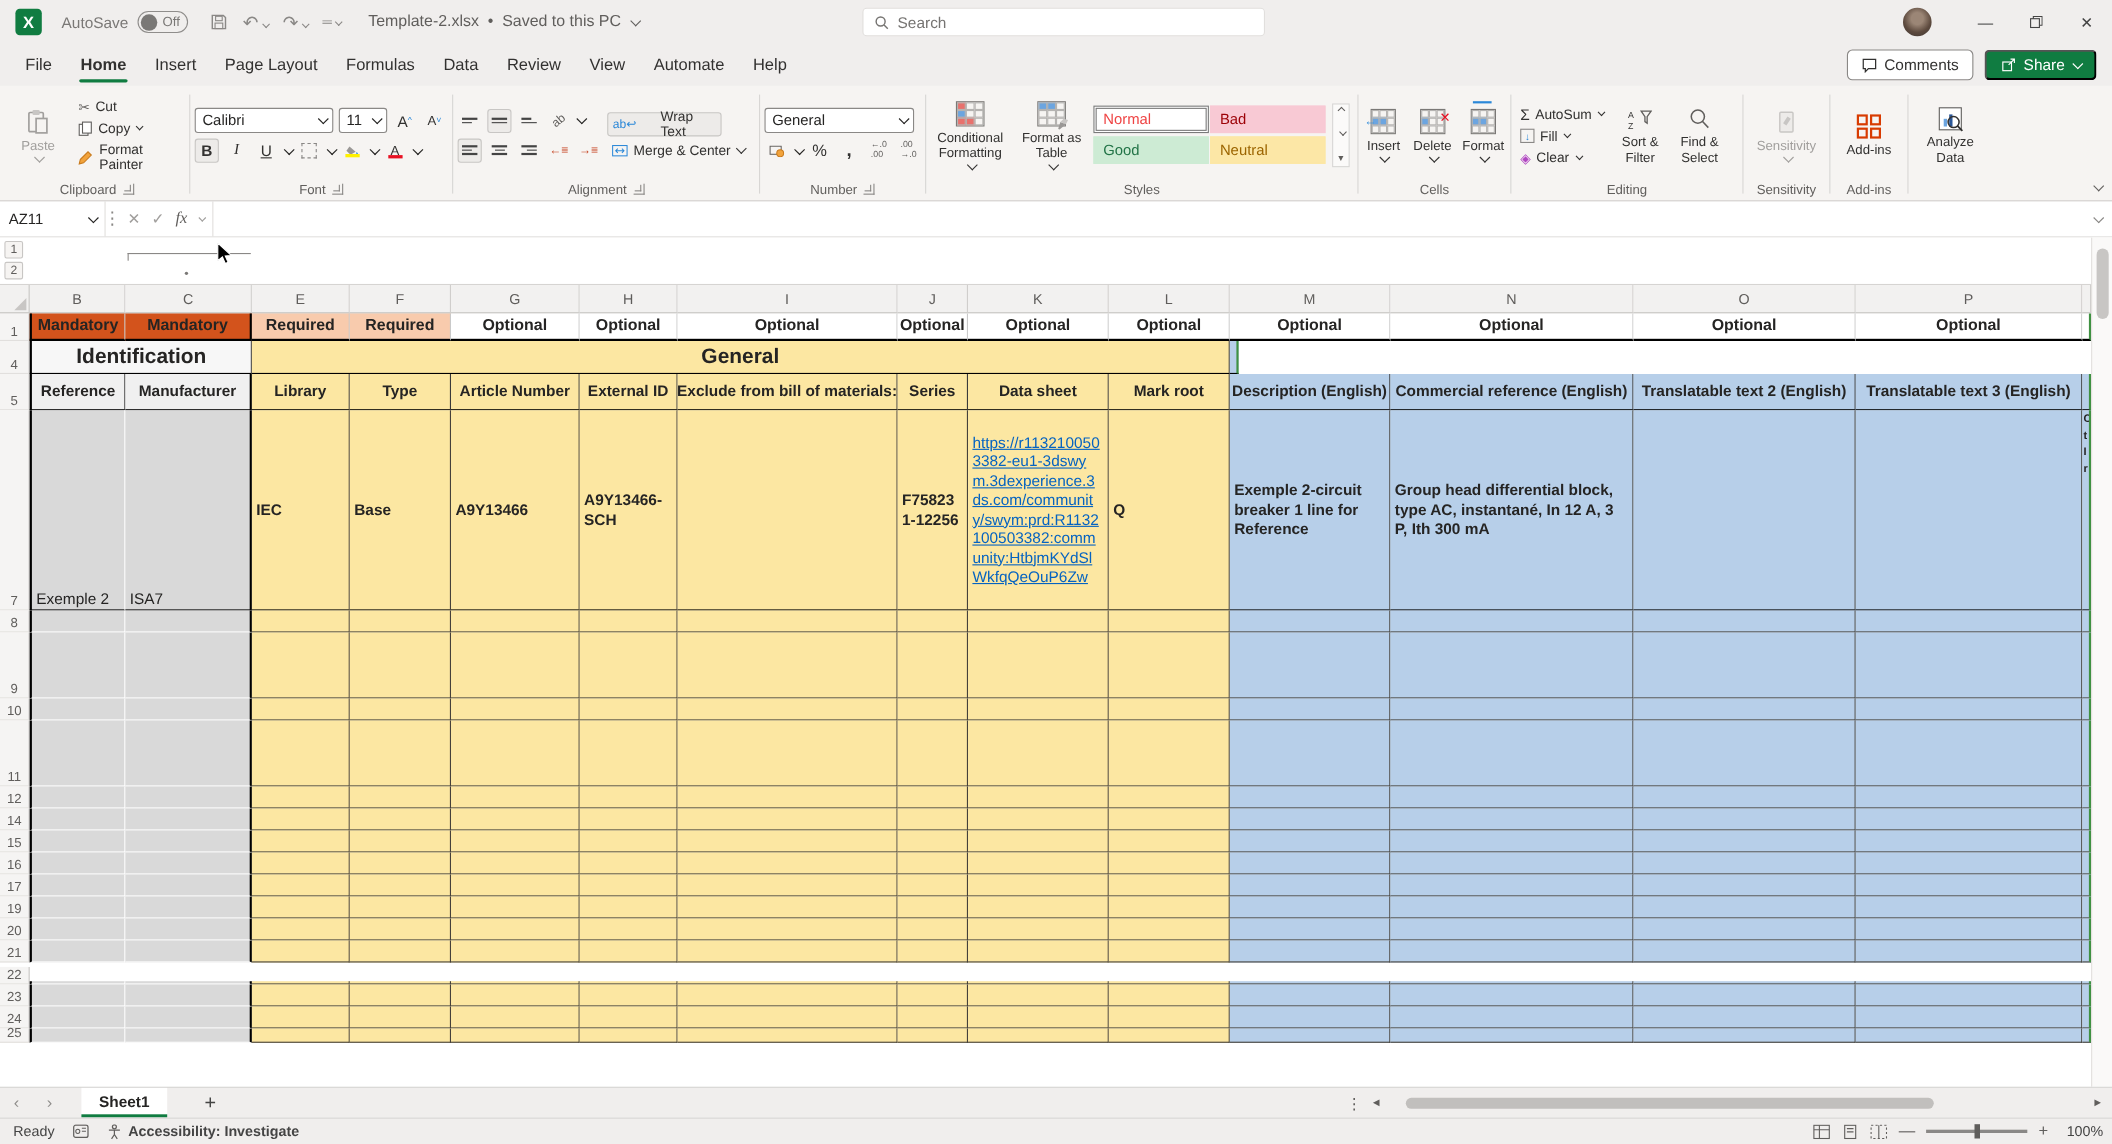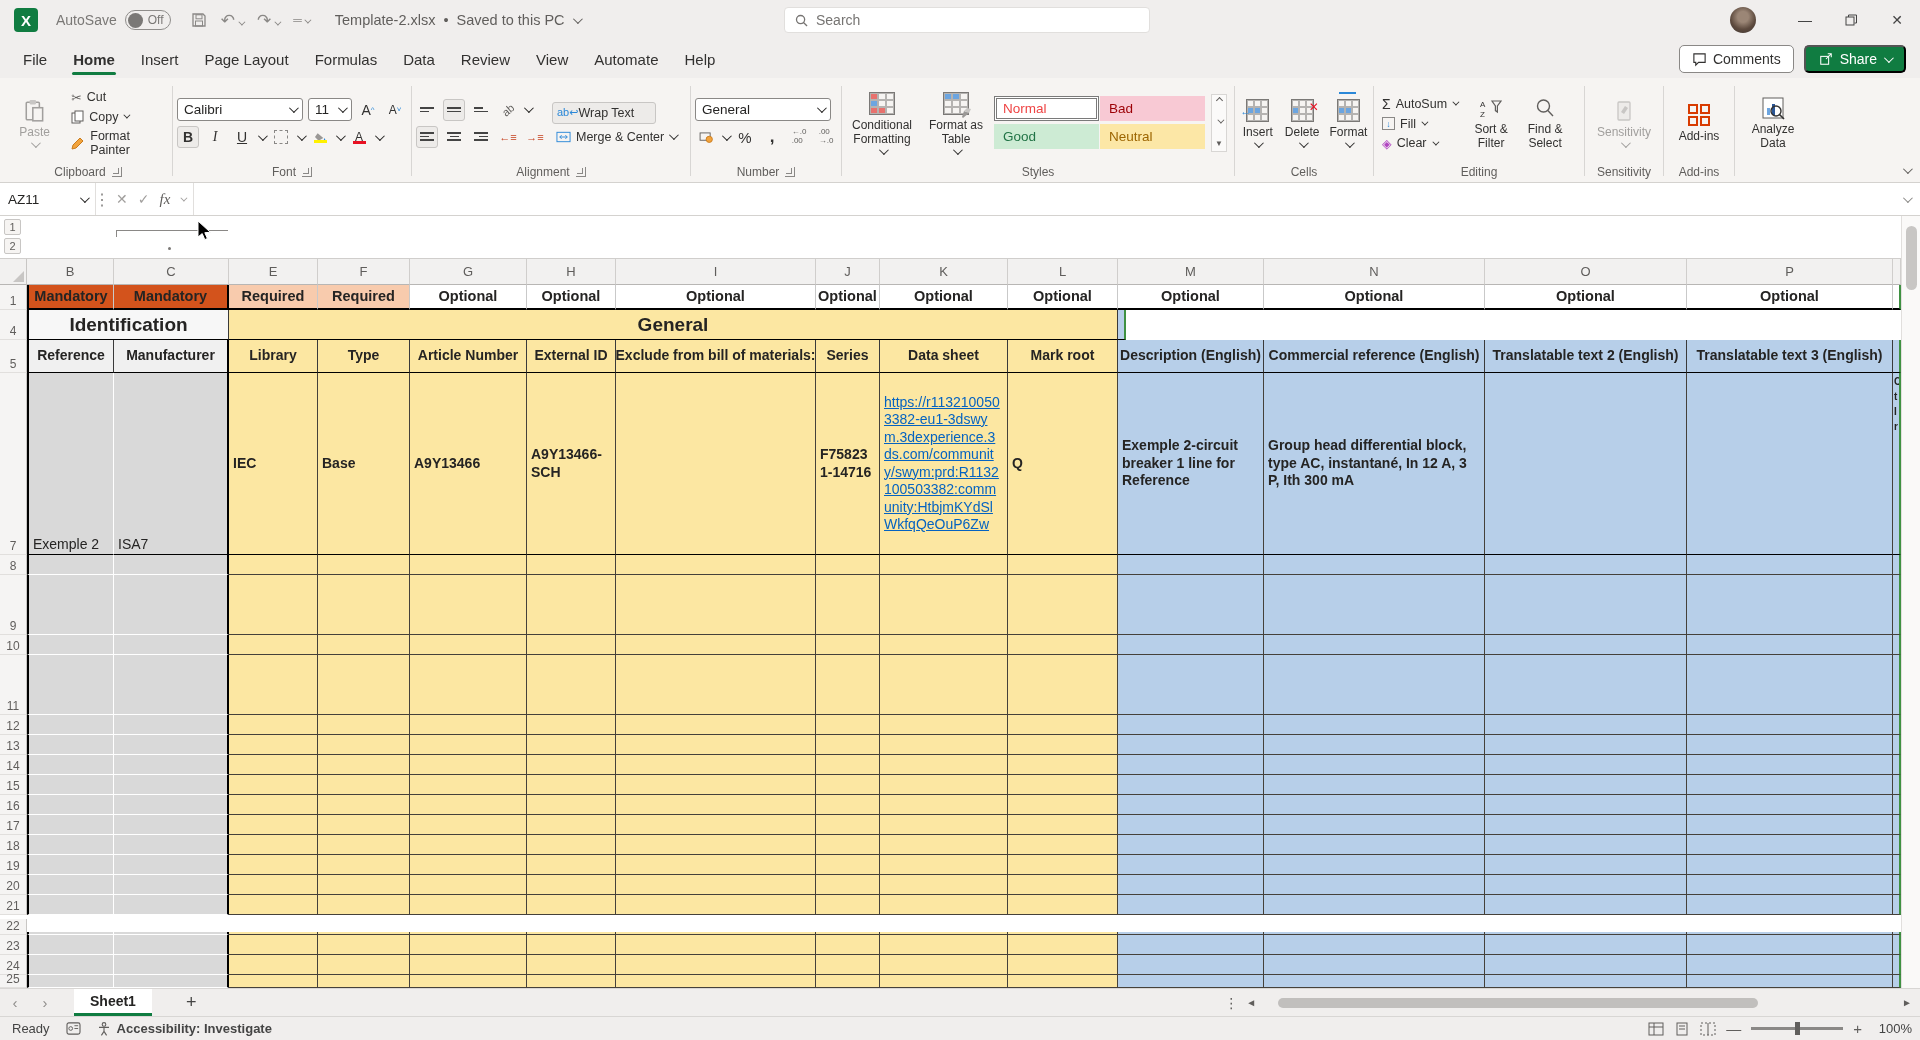--- a/index.html
+++ b/index.html
@@ -350,21 +350,21 @@
                   <i style="width:14px"></i>
                   <i style="width:9px"></i>
                   <i style="width:14px"></i>
                 </span>
               </div>
             <div class="tbtn" style="color:#C43E1C;font-size:11px">←≡</div>
             <div class="tbtn" style="color:#C43E1C;font-size:11px">→≡</div>
           </div>
         </div>
         <div class="stack2">
-          <div class="sbtn sel tbtn" style="width:104px;justify-content:flex-start;gap:0">
+          <div class="sbtn sel tbtn" style="width:104px;justify-content:flex-start;gap:22px">
             <span style="color:#2b88d8;font-size:11px">ab↩</span>
               <span style="font-size:12.5px">Wrap Text</span>
           </div>
           <div class="sbtn" style="width:130px">
             <span>
                 <svg width="15" height="12" viewBox="0 0 16 12">
                   <rect x="1" y="1" width="14" height="10" fill="none" stroke="#2b88d8"></rect>
                   <path d="M4 6h8M6 4l-2 2 2 2M10 4l2 2-2 2" stroke="#2b88d8" fill="none"></path>
                 </svg>
               </span>
@@ -818,21 +818,21 @@
             <span class="b wrap">Base</span>
           </div>
           <div class="cell band-yellow al-ml" style="width: 117px; background: rgb(252, 231, 162);">
             <span class="b wrap">A9Y13466</span>
           </div>
           <div class="cell band-yellow al-ml" style="width: 89px; background: rgb(252, 231, 162);">
             <span class="b wrap">A9Y13466-SCH</span>
           </div>
           <div class="cell band-yellow al-ml" style="width: 200px; background: rgb(252, 231, 162);"></div>
           <div class="cell band-yellow al-ml" style="width: 64px; background: rgb(252, 231, 162);">
-            <span class="b wrap">F758231-14716</span>
+            <span class="b wrap">F758231-12256</span>
           </div>
           <div class="cell band-yellow al-ml" style="width: 128px; background: rgb(252, 231, 162);">
             <span class="link">https://r1132100503382-eu1-3dswym.3dexperience.3ds.com/community/swym:prd:R1132100503382:community:HtbjmKYdSlWkfqQeOuP6Zw</span>
           </div>
           <div class="cell band-yellow al-ml" style="width: 110px; background: rgb(252, 231, 162);">
             <span class="b wrap">Q</span>
           </div>
           <div class="cell band-blue al-ml" style="width: 146px; background: rgb(183, 207, 233);">
             <span class="b wrap">Exemple 2-circuit breaker 1 line for Reference</span>
           </div>
@@ -932,38 +932,20 @@
           <div class="cell band-yellow al-ml" style="width: 64px; background: rgb(252, 231, 162);"></div>
           <div class="cell band-yellow al-ml" style="width: 128px; background: rgb(252, 231, 162);"></div>
           <div class="cell band-yellow al-ml" style="width: 110px; background: rgb(252, 231, 162);"></div>
           <div class="cell band-blue al-ml" style="width: 146px; background: rgb(183, 207, 233);"></div>
           <div class="cell band-blue al-ml" style="width: 221px; background: rgb(183, 207, 233);"></div>
           <div class="cell band-blue al-ml" style="width: 202px; background: rgb(183, 207, 233);"></div>
           <div class="cell band-blue al-ml" style="width: 206px; background: rgb(183, 207, 233);"></div>
           <div class="cell cell-sliver" style="width: 8px; border-right-color: rgb(63, 145, 66); background: rgb(183, 207, 233);"></div>
         </div>
         <div class="grid-row r-data" style="height: 20px;">
-          <div class="row-head">13</div>
-          <div class="cell band-gray al-ml" style="width: 87px; background: rgb(217, 217, 217);"></div>
-          <div class="cell band-gray edge-black al-ml" style="width: 115px; background: rgb(217, 217, 217);"></div>
-          <div class="cell band-yellow al-ml" style="width: 89px; background: rgb(252, 231, 162);"></div>
-          <div class="cell band-yellow al-ml" style="width: 92px; background: rgb(252, 231, 162);"></div>
-          <div class="cell band-yellow al-ml" style="width: 117px; background: rgb(252, 231, 162);"></div>
-          <div class="cell band-yellow al-ml" style="width: 89px; background: rgb(252, 231, 162);"></div>
-          <div class="cell band-yellow al-ml" style="width: 200px; background: rgb(252, 231, 162);"></div>
-          <div class="cell band-yellow al-ml" style="width: 64px; background: rgb(252, 231, 162);"></div>
-          <div class="cell band-yellow al-ml" style="width: 128px; background: rgb(252, 231, 162);"></div>
-          <div class="cell band-yellow al-ml" style="width: 110px; background: rgb(252, 231, 162);"></div>
-          <div class="cell band-blue al-ml" style="width: 146px; background: rgb(183, 207, 233);"></div>
-          <div class="cell band-blue al-ml" style="width: 221px; background: rgb(183, 207, 233);"></div>
-          <div class="cell band-blue al-ml" style="width: 202px; background: rgb(183, 207, 233);"></div>
-          <div class="cell band-blue al-ml" style="width: 206px; background: rgb(183, 207, 233);"></div>
-          <div class="cell cell-sliver" style="width: 8px; border-right-color: rgb(63, 145, 66); background: rgb(183, 207, 233);"></div>
-        </div>
-        <div class="grid-row r-data" style="height: 20px;">
           <div class="row-head">14</div>
           <div class="cell band-gray al-ml" style="width: 87px; background: rgb(217, 217, 217);"></div>
           <div class="cell band-gray edge-black al-ml" style="width: 115px; background: rgb(217, 217, 217);"></div>
           <div class="cell band-yellow al-ml" style="width: 89px; background: rgb(252, 231, 162);"></div>
           <div class="cell band-yellow al-ml" style="width: 92px; background: rgb(252, 231, 162);"></div>
           <div class="cell band-yellow al-ml" style="width: 117px; background: rgb(252, 231, 162);"></div>
           <div class="cell band-yellow al-ml" style="width: 89px; background: rgb(252, 231, 162);"></div>
           <div class="cell band-yellow al-ml" style="width: 200px; background: rgb(252, 231, 162);"></div>
           <div class="cell band-yellow al-ml" style="width: 64px; background: rgb(252, 231, 162);"></div>
           <div class="cell band-yellow al-ml" style="width: 128px; background: rgb(252, 231, 162);"></div>
@@ -1005,38 +987,20 @@
           <div class="cell band-yellow al-ml" style="width: 128px; background: rgb(252, 231, 162);"></div>
           <div class="cell band-yellow al-ml" style="width: 110px; background: rgb(252, 231, 162);"></div>
           <div class="cell band-blue al-ml" style="width: 146px; background: rgb(183, 207, 233);"></div>
           <div class="cell band-blue al-ml" style="width: 221px; background: rgb(183, 207, 233);"></div>
           <div class="cell band-blue al-ml" style="width: 202px; background: rgb(183, 207, 233);"></div>
           <div class="cell band-blue al-ml" style="width: 206px; background: rgb(183, 207, 233);"></div>
           <div class="cell cell-sliver" style="width: 8px; border-right-color: rgb(63, 145, 66); background: rgb(183, 207, 233);"></div>
         </div>
         <div class="grid-row r-data" style="height: 20px;">
           <div class="row-head">17</div>
-          <div class="cell band-gray al-ml" style="width: 87px; background: rgb(217, 217, 217);"></div>
-          <div class="cell band-gray edge-black al-ml" style="width: 115px; background: rgb(217, 217, 217);"></div>
-          <div class="cell band-yellow al-ml" style="width: 89px; background: rgb(252, 231, 162);"></div>
-          <div class="cell band-yellow al-ml" style="width: 92px; background: rgb(252, 231, 162);"></div>
-          <div class="cell band-yellow al-ml" style="width: 117px; background: rgb(252, 231, 162);"></div>
-          <div class="cell band-yellow al-ml" style="width: 89px; background: rgb(252, 231, 162);"></div>
-          <div class="cell band-yellow al-ml" style="width: 200px; background: rgb(252, 231, 162);"></div>
-          <div class="cell band-yellow al-ml" style="width: 64px; background: rgb(252, 231, 162);"></div>
-          <div class="cell band-yellow al-ml" style="width: 128px; background: rgb(252, 231, 162);"></div>
-          <div class="cell band-yellow al-ml" style="width: 110px; background: rgb(252, 231, 162);"></div>
-          <div class="cell band-blue al-ml" style="width: 146px; background: rgb(183, 207, 233);"></div>
-          <div class="cell band-blue al-ml" style="width: 221px; background: rgb(183, 207, 233);"></div>
-          <div class="cell band-blue al-ml" style="width: 202px; background: rgb(183, 207, 233);"></div>
-          <div class="cell band-blue al-ml" style="width: 206px; background: rgb(183, 207, 233);"></div>
-          <div class="cell cell-sliver" style="width: 8px; border-right-color: rgb(63, 145, 66); background: rgb(183, 207, 233);"></div>
-        </div>
-        <div class="grid-row r-data" style="height: 20px;">
-          <div class="row-head">18</div>
           <div class="cell band-gray al-ml" style="width: 87px; background: rgb(217, 217, 217);"></div>
           <div class="cell band-gray edge-black al-ml" style="width: 115px; background: rgb(217, 217, 217);"></div>
           <div class="cell band-yellow al-ml" style="width: 89px; background: rgb(252, 231, 162);"></div>
           <div class="cell band-yellow al-ml" style="width: 92px; background: rgb(252, 231, 162);"></div>
           <div class="cell band-yellow al-ml" style="width: 117px; background: rgb(252, 231, 162);"></div>
           <div class="cell band-yellow al-ml" style="width: 89px; background: rgb(252, 231, 162);"></div>
           <div class="cell band-yellow al-ml" style="width: 200px; background: rgb(252, 231, 162);"></div>
           <div class="cell band-yellow al-ml" style="width: 64px; background: rgb(252, 231, 162);"></div>
           <div class="cell band-yellow al-ml" style="width: 128px; background: rgb(252, 231, 162);"></div>
           <div class="cell band-yellow al-ml" style="width: 110px; background: rgb(252, 231, 162);"></div>

